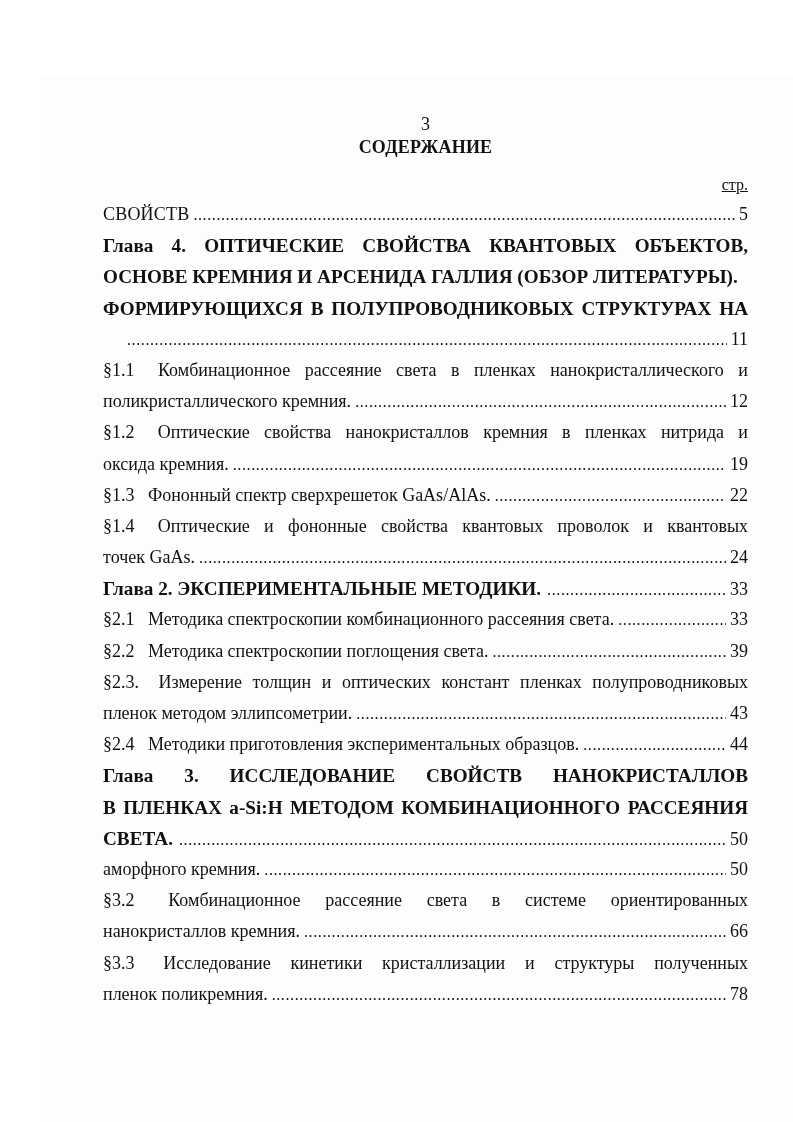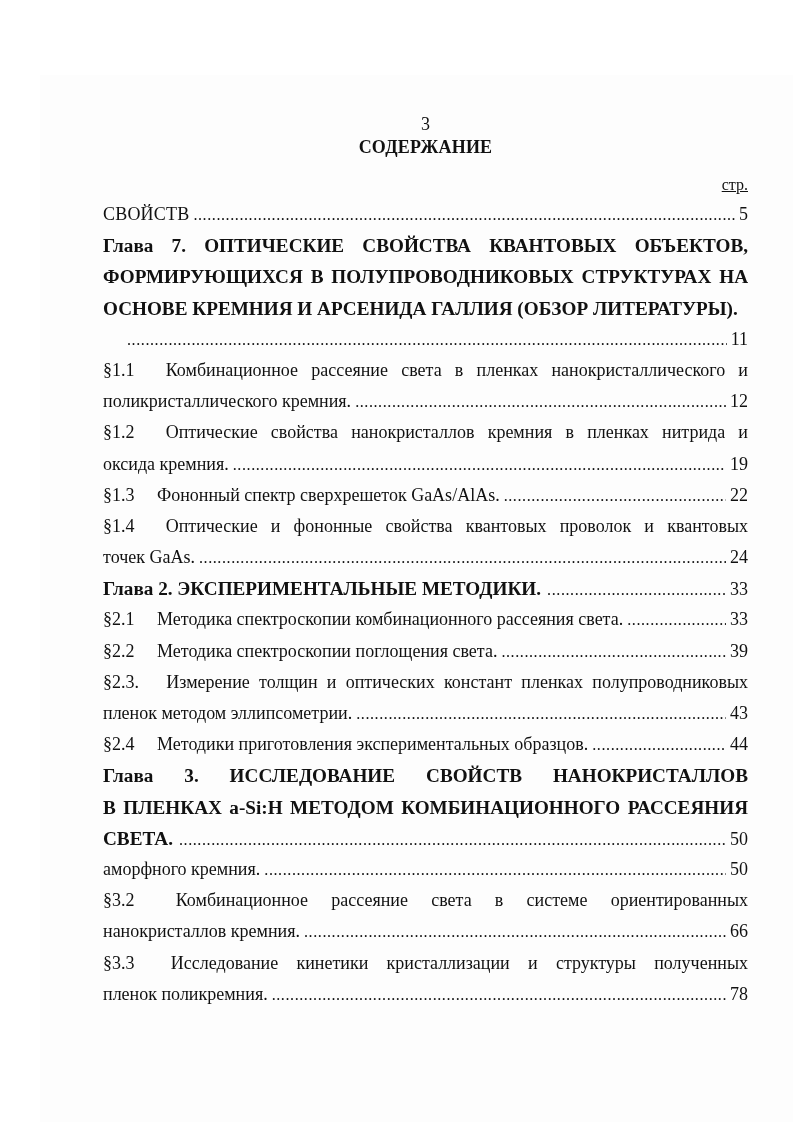--- a/index.html
+++ b/index.html
@@ -94,21 +94,21 @@
     }
     .leader .dots::before {
       content: "........................................................................................................................................................................................................";
     }
     .leader .pg {
       flex: 0 0 auto;
       font-weight: normal;
       font-size: 18px;
     }
     .leader.indent .txt { padding-left: 18px; }
-    .sec-num { margin-right: 18px; }
+    .sec-num { margin-right: 9px; }
     .chapter .line.leader .dots { margin-left: 6px; }
     .intro .txt { letter-spacing: 0.2px; }
   </style>
 </head>
 <body>
 
 <div class="page"></div>
 
 <div class="content">
   <div class="page-number">3</div>
@@ -117,23 +117,23 @@
 
   <div class="entry intro">
     <div class="line leader">
       <span class="txt">СВОЙСТВ</span>
       <span class="dots"></span>
       <span class="pg">5</span>
     </div>
   </div>
 
   <div class="entry chapter">
-    <span class="line justify">Глава 7. ОПТИЧЕСКИЕ СВОЙСТВА КВАНТОВЫХ ОБЪЕКТОВ,</span>
+    <span class="line justify">Глава 4. ОПТИЧЕСКИЕ СВОЙСТВА КВАНТОВЫХ ОБЪЕКТОВ,</span>
+    <span class="line">ОСНОВЕ КРЕМНИЯ И АРСЕНИДА ГАЛЛИЯ (ОБЗОР ЛИТЕРАТУРЫ).</span>
     <span class="line justify">ФОРМИРУЮЩИХСЯ В ПОЛУПРОВОДНИКОВЫХ СТРУКТУРАХ НА</span>
-    <span class="line">ОСНОВЕ КРЕМНИЯ И АРСЕНИДА ГАЛЛИЯ (ОБЗОР ЛИТЕРАТУРЫ).</span>
     <div class="line leader indent">
       <span class="txt"></span>
       <span class="dots"></span>
       <span class="pg">11</span>
     </div>
   </div>
 
   <div class="entry">
     <span class="line justify"><span class="sec-num">§1.1</span> <span>Комбинационное рассеяние света в пленках нанокристаллического и</span></span>
     <div class="line leader">

